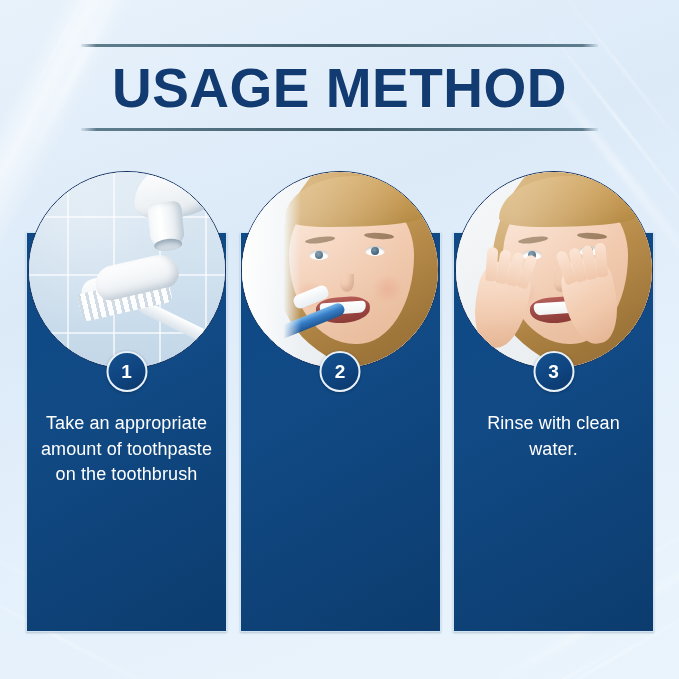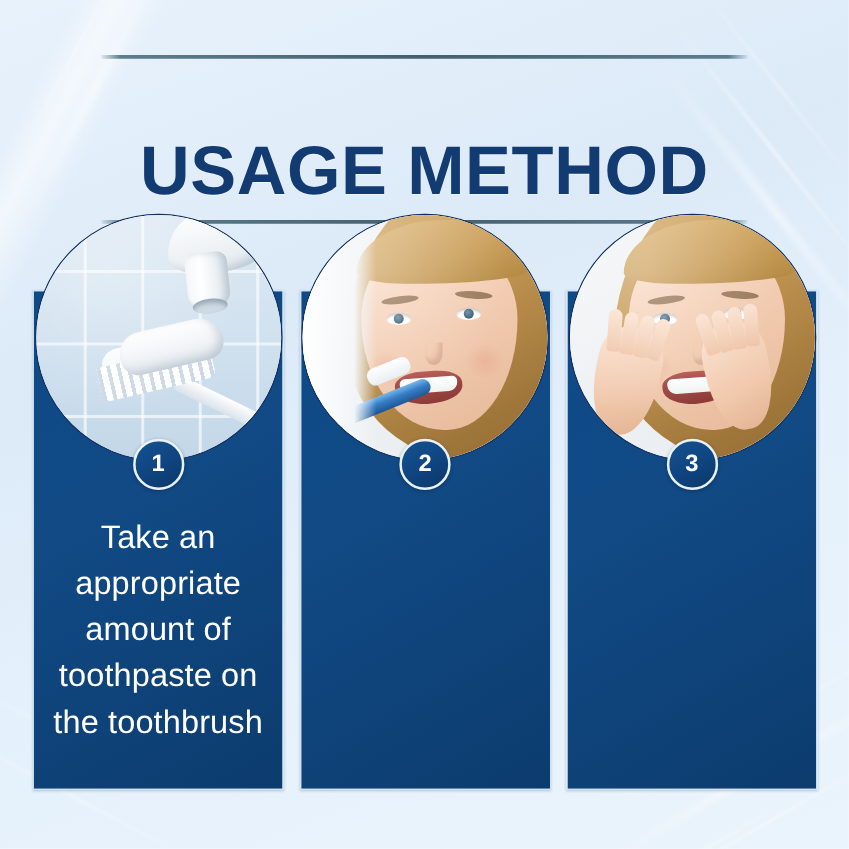--- a/index.html
+++ b/index.html
@@ -81,21 +81,20 @@
   .rule.bottom { margin-top: 0; }
 
   .page-title {
     font-size: 55px;
     font-weight: bold;
     letter-spacing: 0.5px;
     color: #123b72;
     line-height: 1;
     padding: 14px 0 12px 0;
     text-shadow: 0 1px 0 rgba(255,255,255,0.45);
-    margin-top: 48px;
   }
 
   
   .panels {
     position: absolute;
     top: 232px;
     left: 26px;
     width: 628px;
     height: 400px;
     display: flex;
@@ -389,21 +388,21 @@
     line-height: 1;
   }
 
   
   .caption {
     position: absolute;
     left: 8px;
     right: 8px;
     top: 178px;
     color: #ffffff;
-    font-size: 26px;
+    font-size: 18px;
     line-height: 1.42;
     text-align: center;
     letter-spacing: 0.1px;
   }
 </style>
 </head>
 <body>
 
 <div class="bg-streaks">
   <div class="streak s-tl1 thick"></div>
@@ -500,15 +499,16 @@
           <div class="finger f2"></div>
           <div class="finger f3"></div>
           <div class="finger f4"></div>
         </div>
       </div>
       <div class="photo-sheen"></div>
     </div>
     <div class="badge">
       <span class="badge-num">3</span>
     </div>
+    <div class="caption">Rinse with clean water.</div>
   </div>
 
 </div>
 
 </body></html>

